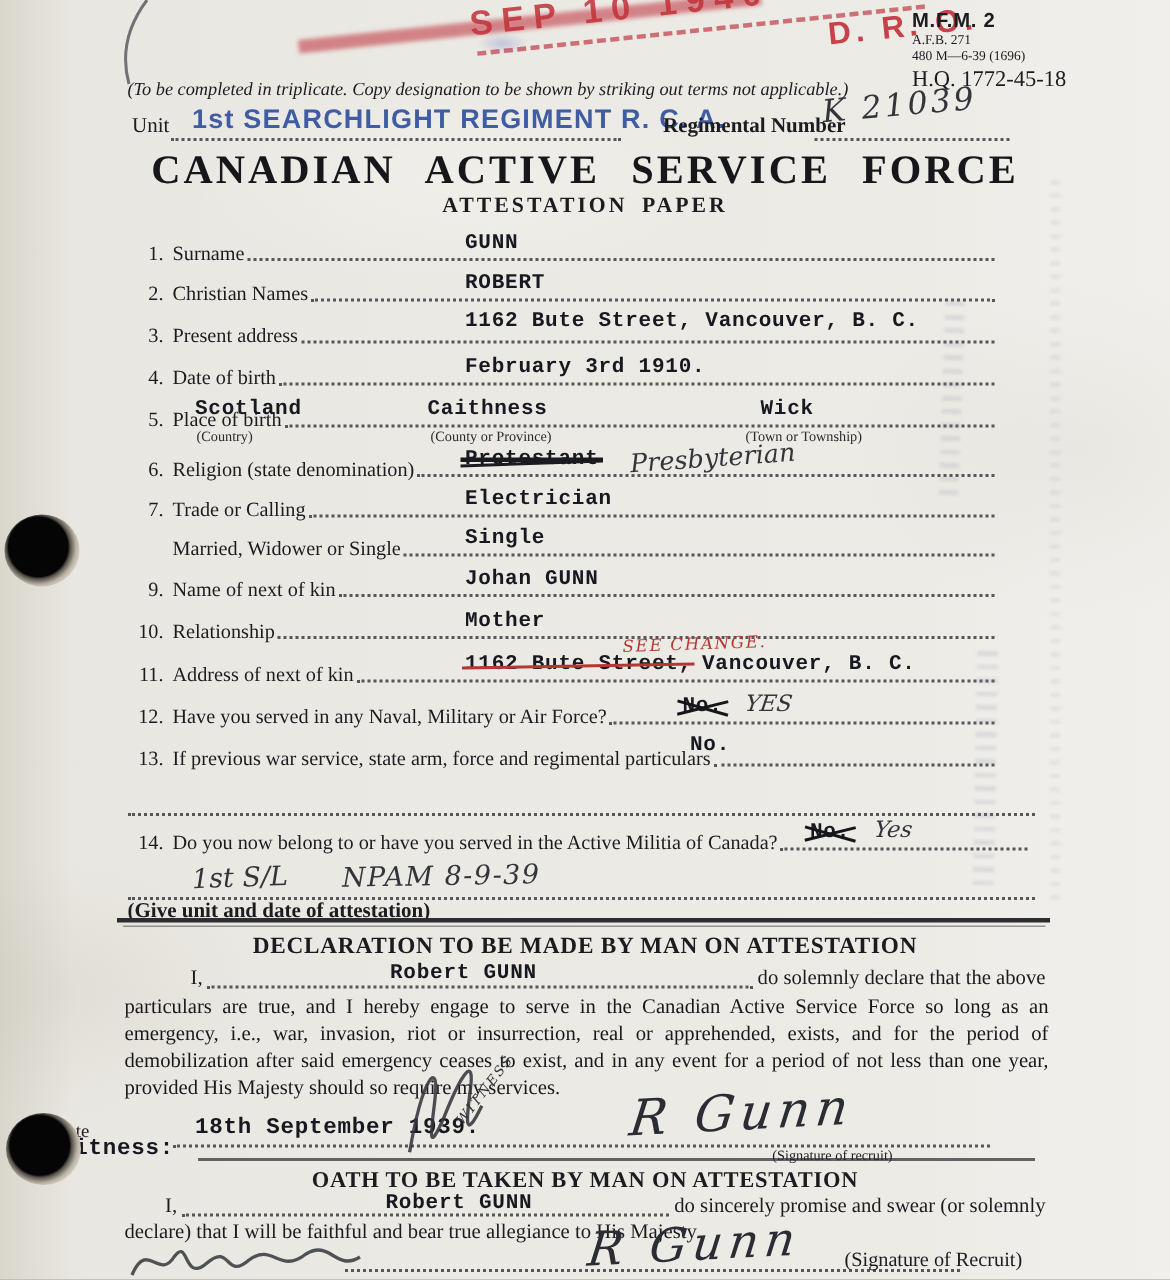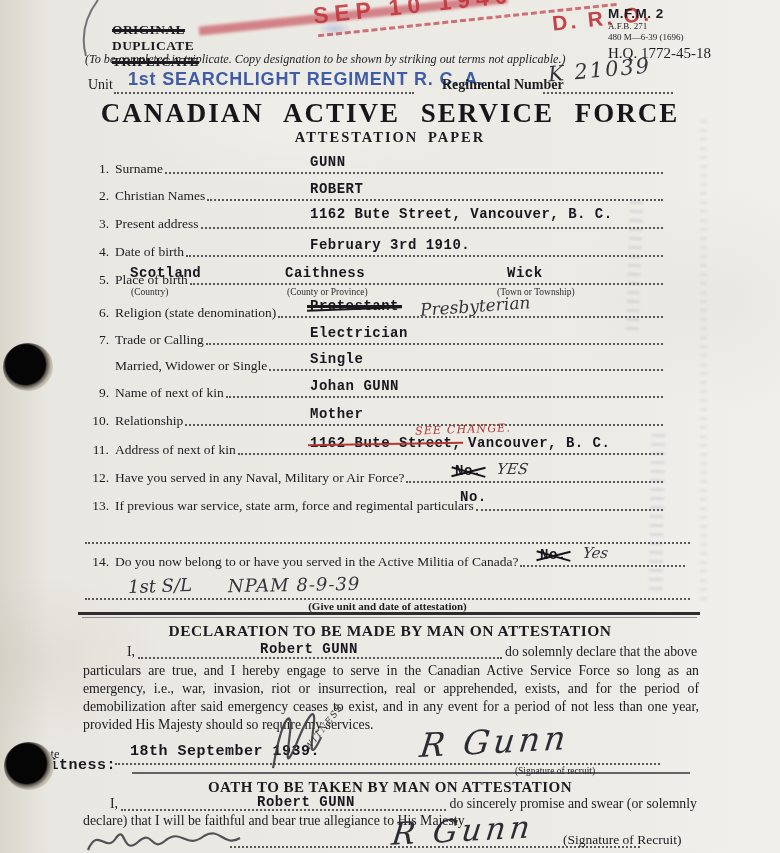--- a/index.html
+++ b/index.html
@@ -40,25 +40,20 @@
 </style>
 </head>
 <body>
 
 <div class="paper">
 
   <svg class="abs" style="left:70px;top:0;" width="50" height="60">
     <path d="M28,0 C16,16 10,34 16,56" stroke="#4a4a50" stroke-width="2" fill="none" opacity=".75"></path>
   </svg>
 
-  <div class="abs serif" style="left:112px;top:22px;font-weight:bold;font-size:13.5px;line-height:1.18;letter-spacing:.4px;">
-    <div style="text-decoration:line-through;text-decoration-thickness:2.5px;">ORIGINAL</div>
-    <div>DUPLICATE</div>
-    <div style="text-decoration:line-through;text-decoration-thickness:2.5px;">TRIPLICATE</div>
-  </div>
 
   <div class="abs" style="left:200px;top:-10px;width:470px;height:75px;transform:rotate(-6deg);">
     <div class="abs" style="left:0;top:12px;width:310px;height:9px;background:rgba(190,45,58,.55);filter:blur(1.5px);"></div>
     <div class="abs stamp-red" style="left:115px;top:0;font-family:'Liberation Sans',sans-serif;font-weight:bold;font-size:23px;letter-spacing:6px;opacity:.85;">SEP 10 1940</div>
     <div class="abs" style="left:118px;top:32px;width:300px;border-top:3px dashed rgba(190,45,58,.65);"></div>
     <div class="abs stamp-red" style="left:352px;top:34px;font-family:'Liberation Sans',sans-serif;font-weight:bold;font-size:21px;letter-spacing:3px;opacity:.9;">D. R. O.</div>
   </div>
   <div class="abs" style="left:318px;top:22px;width:34px;height:14px;background:radial-gradient(ellipse,rgba(90,110,200,.30),transparent 70%);filter:blur(1px);"></div>
 
   <div class="abs" style="left:608px;top:6px;width:150px;">
@@ -185,21 +180,21 @@
     <span class="num">14.</span>
     <span class="lbl">Do you now belong to or have you served in the Active Militia of Canada?</span>
     <span class="dots"></span>
     <span class="typed val xstrike" style="left:455px;">No.</span>
     <span class="hand val" style="left:498px;bottom:8px;font-size:15px;transform:skewX(-8deg);">Yes</span>
   </div>
 
   <div class="abs dotline" style="left:85px;top:597px;width:605px;"></div>
   <div class="abs hand" style="left:128px;top:575px;font-size:18px;transform:rotate(-2deg);">1st S/L</div>
   <div class="abs hand" style="left:228px;top:574px;font-size:18px;letter-spacing:1px;transform:rotate(-1deg);">NPAM  8-9-39</div>
-  <div class="abs serif" style="left:85px;top:600px;width:605px;text-align:center;font-weight:bold;font-size:11px;">(Give unit and date of attestation)</div>
+  <div class="abs serif" style="left:85px;top:600px;width:605px;text-align:left;font-weight:bold;font-size:14px;">(Give unit and date of attestation)</div>
 
   <div class="abs solidline" style="left:78px;top:612px;width:622px;height:3px;"></div>
   <div class="abs" style="left:82px;top:617px;width:615px;height:1px;background:rgba(40,40,45,.45);"></div>
 
   <div class="abs serif" style="left:0;top:622px;width:780px;text-align:center;font-weight:bold;font-size:15.5px;letter-spacing:.5px;">DECLARATION TO BE MADE BY MAN ON ATTESTATION</div>
 
   <div class="abs" style="left:85px;top:641px;width:612px;height:20px;display:flex;align-items:flex-end;font-size:13.8px;">
     <span class="serif" style="margin-left:42px;padding-bottom:1px;">I,</span>
     <span class="dots" style="flex:1;border-bottom:2px dotted rgba(45,45,50,.78);margin:0 0 2px 3px;height:1px;"></span>
     <span class="serif" style="padding-bottom:1px;white-space:nowrap;margin-left:3px;">do solemnly declare that the above</span>

